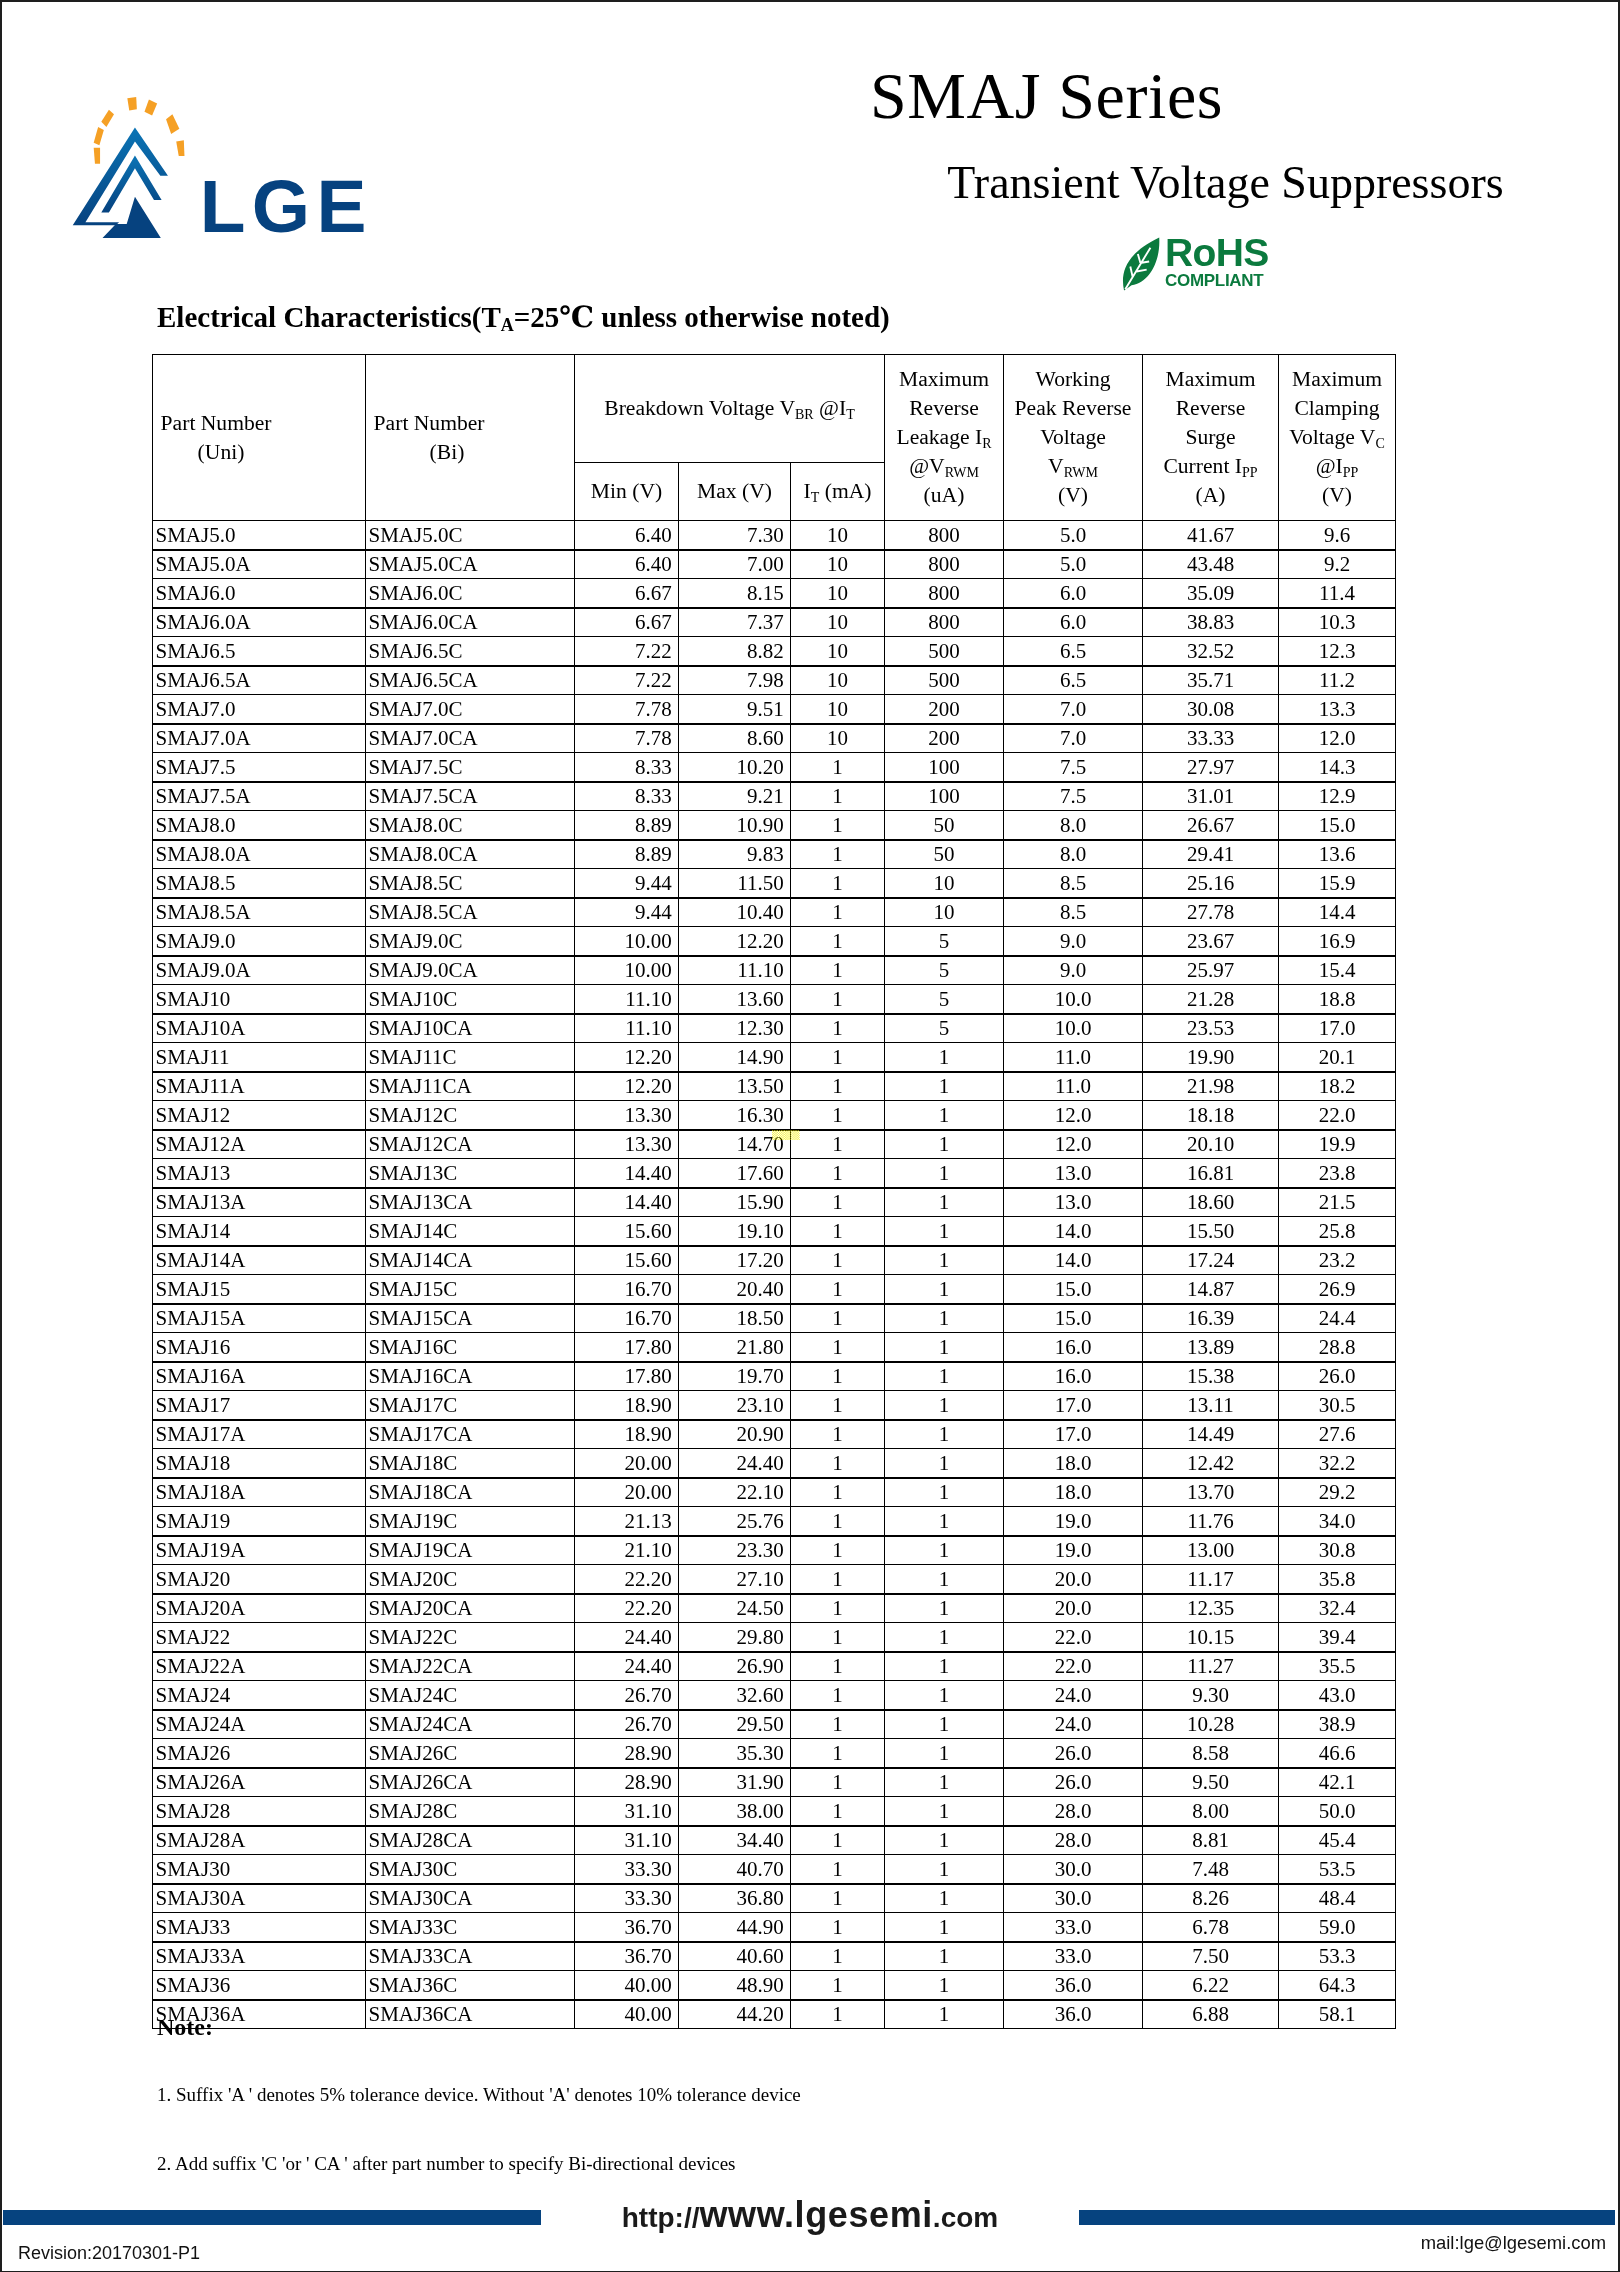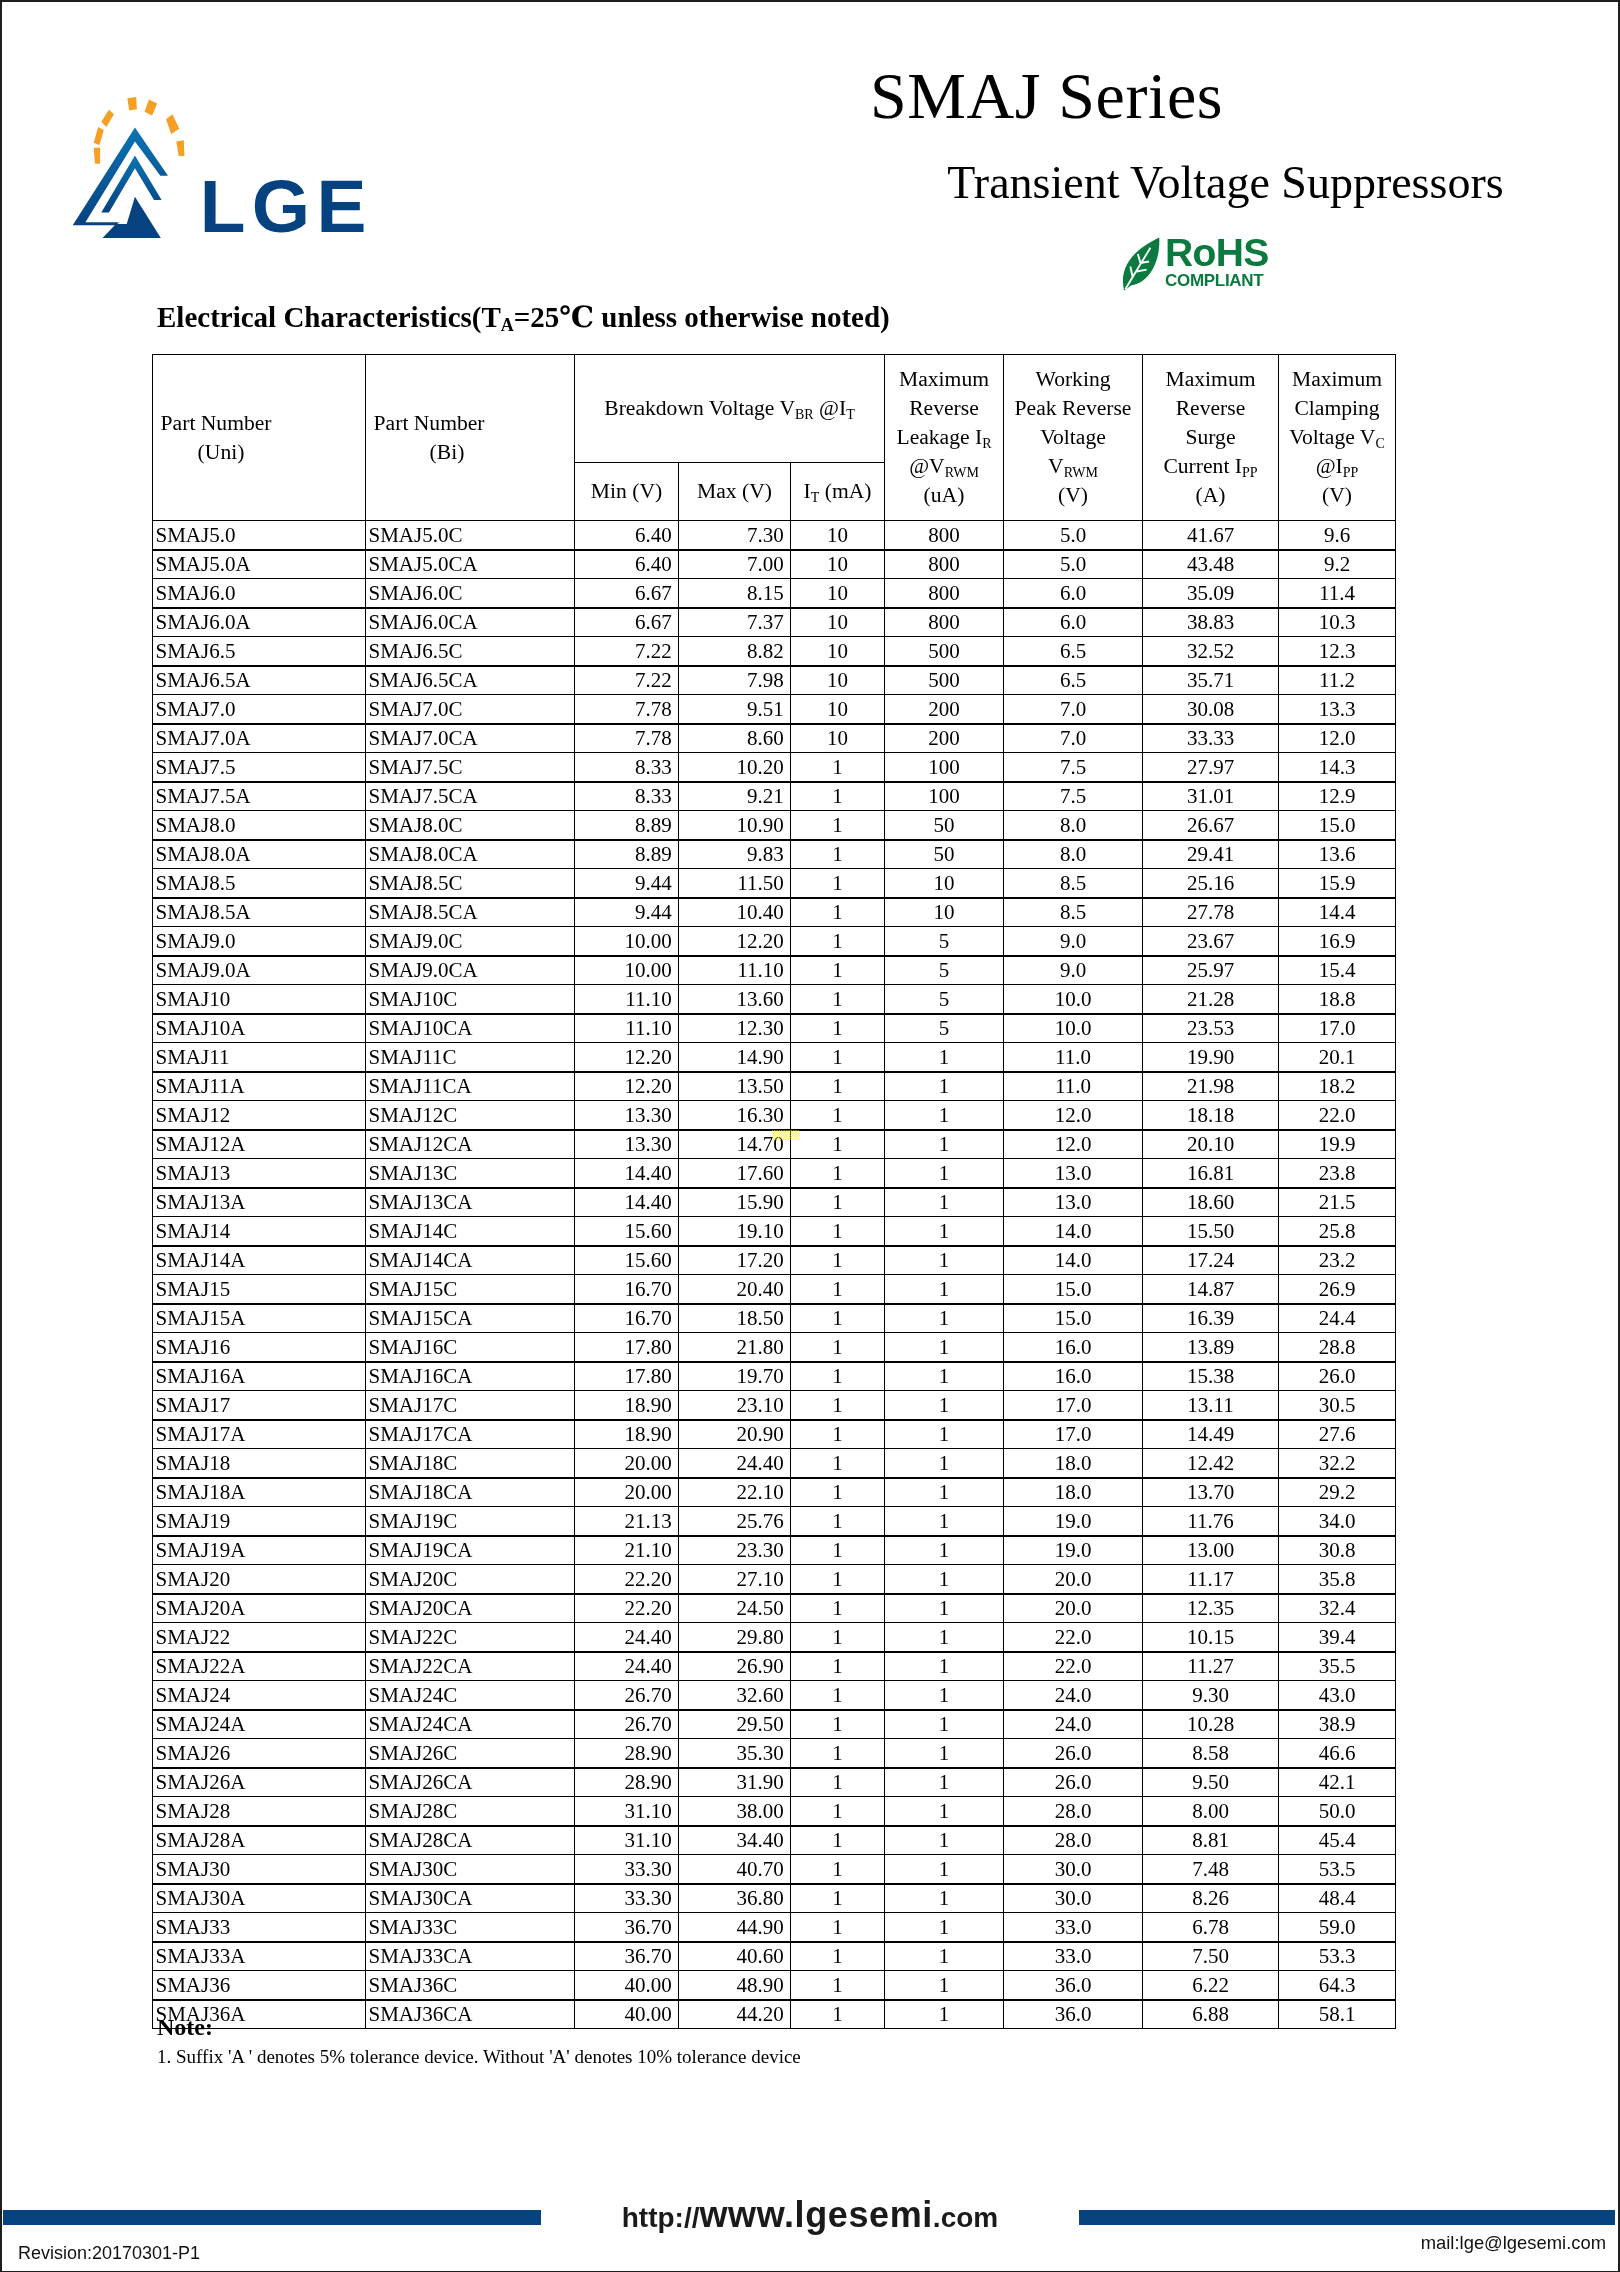--- a/index.html
+++ b/index.html
@@ -30,21 +30,21 @@
   .tbl td { font-size: 21px; height: 29px; line-height: 24px; padding: 0 3.8px; white-space: nowrap; overflow: hidden; }
   .tbl td.l { text-align: left; padding-left: 2.5px; }
   .tbl td.r { text-align: right; padding-right: 6.3px; }
   .tbl td.c { text-align: center; }
   .tbl tr.data:nth-child(odd) td { border-bottom-width: 2.5px; }
   .tbl tr.data td { border-top-width: 1.9px; }
 
   
   .notes { position: absolute; left: 157px; top: 2013px; }
   .note-title { font-weight: bold; font-size: 24px; line-height: 29px; }
-  .note-line { font-size: 19px; line-height: 30.5px; white-space: nowrap; }
+  .note-line { font-size: 19px; line-height: 30.5px; white-space: nowrap; margin-top: 38px; }
   .note-line sub { font-size: 12.7px; vertical-align: -3.8px; line-height: 0; }
 
   
   .footer-bar { position: absolute; top: 2210px; height: 14.6px; background: #06437f; }
   .footer-bar.left { left: 2.5px; width: 538px; }
   .footer-bar.right { left: 1079px; width: 536px; }
   .footer-url { position: absolute; left: 541px; top: 2194px; width: 538px; text-align: center; font-family: "Liberation Sans", "DejaVu Sans", sans-serif; font-weight: bold; white-space: nowrap; color: #1a1a1a; }
   .footer-url .u1 { font-size: 28px; }
   .footer-url .u2 { font-size: 36px; letter-spacing: 0.6px; }
   .footer-url .u3 { font-size: 28px; }
@@ -701,20 +701,21 @@
         <td class="c">58.1</td>
       </tr>
     </tbody>
 </table>
 
 <div class="watermark">▒▒▒▒</div>
 
 <div class="notes">
   <div class="note-title">Note:</div>
   <div class="note-line">1. Suffix 'A ' denotes 5% tolerance device. Without 'A' denotes 10% tolerance device</div>
+  <div class="note-line">2. Add suffix 'C 'or ' CA ' after part number to specify Bi-directional devices</div>
 </div>
 
 <div class="footer-bar left"></div>
 <div class="footer-url"><span class="u1">http://</span><span class="u2">www.lgesemi</span><span class="u3">.com</span></div>
 <div class="footer-bar right"></div>
 <div class="footer-rev">Revision:20170301-P1</div>
 <div class="footer-mail">mail:lge@lgesemi.com</div>
 
 
 </body></html>

